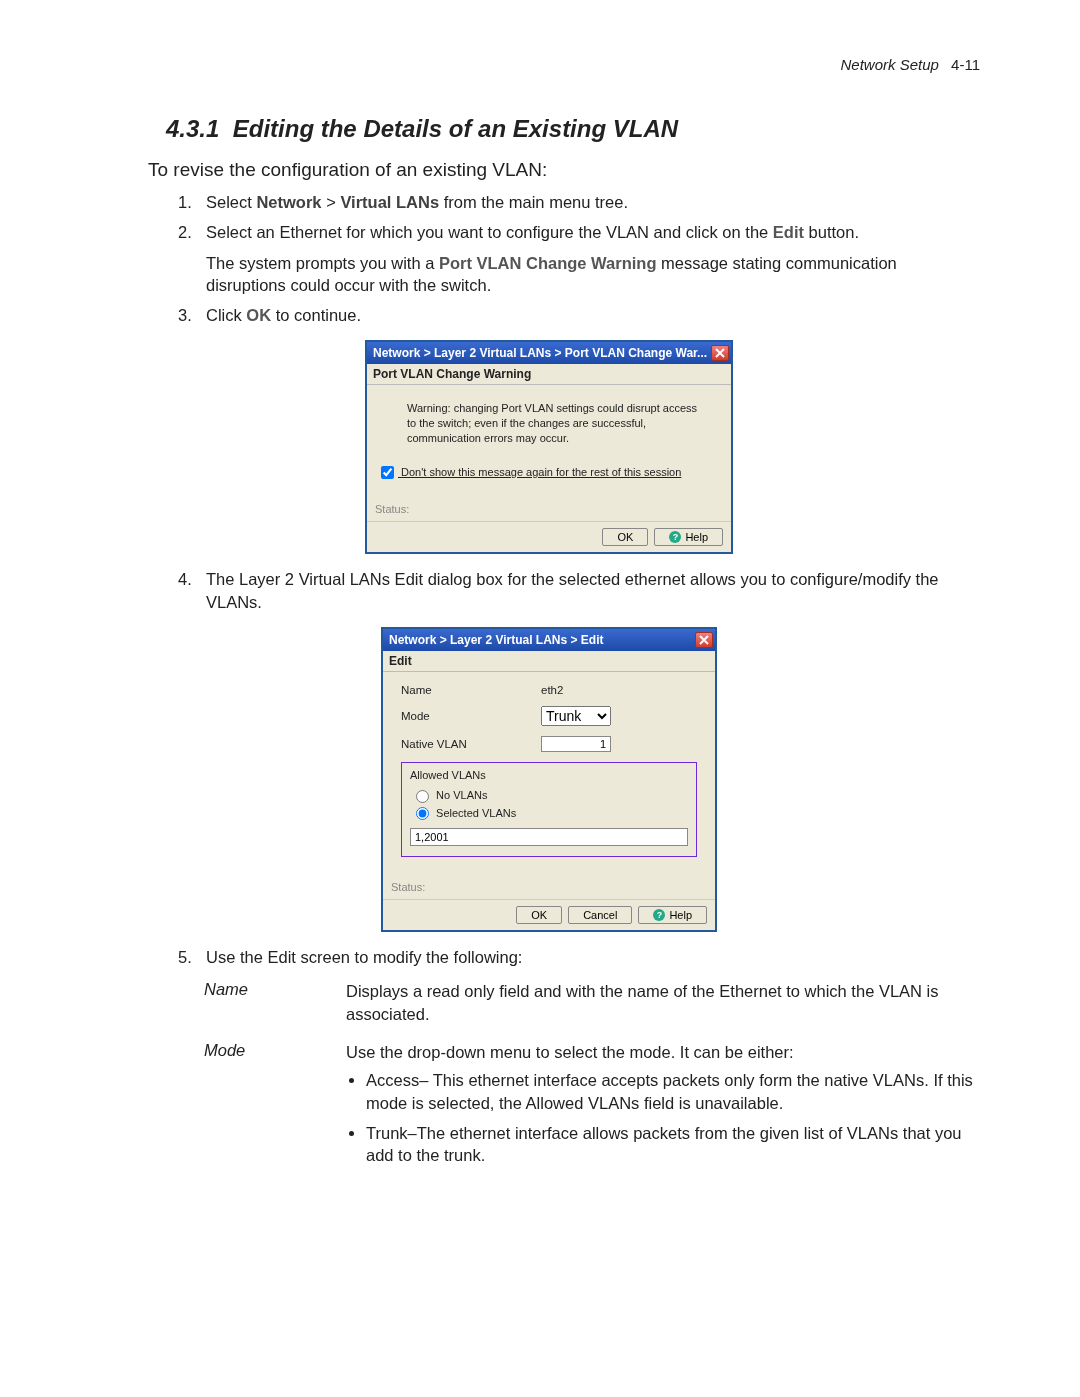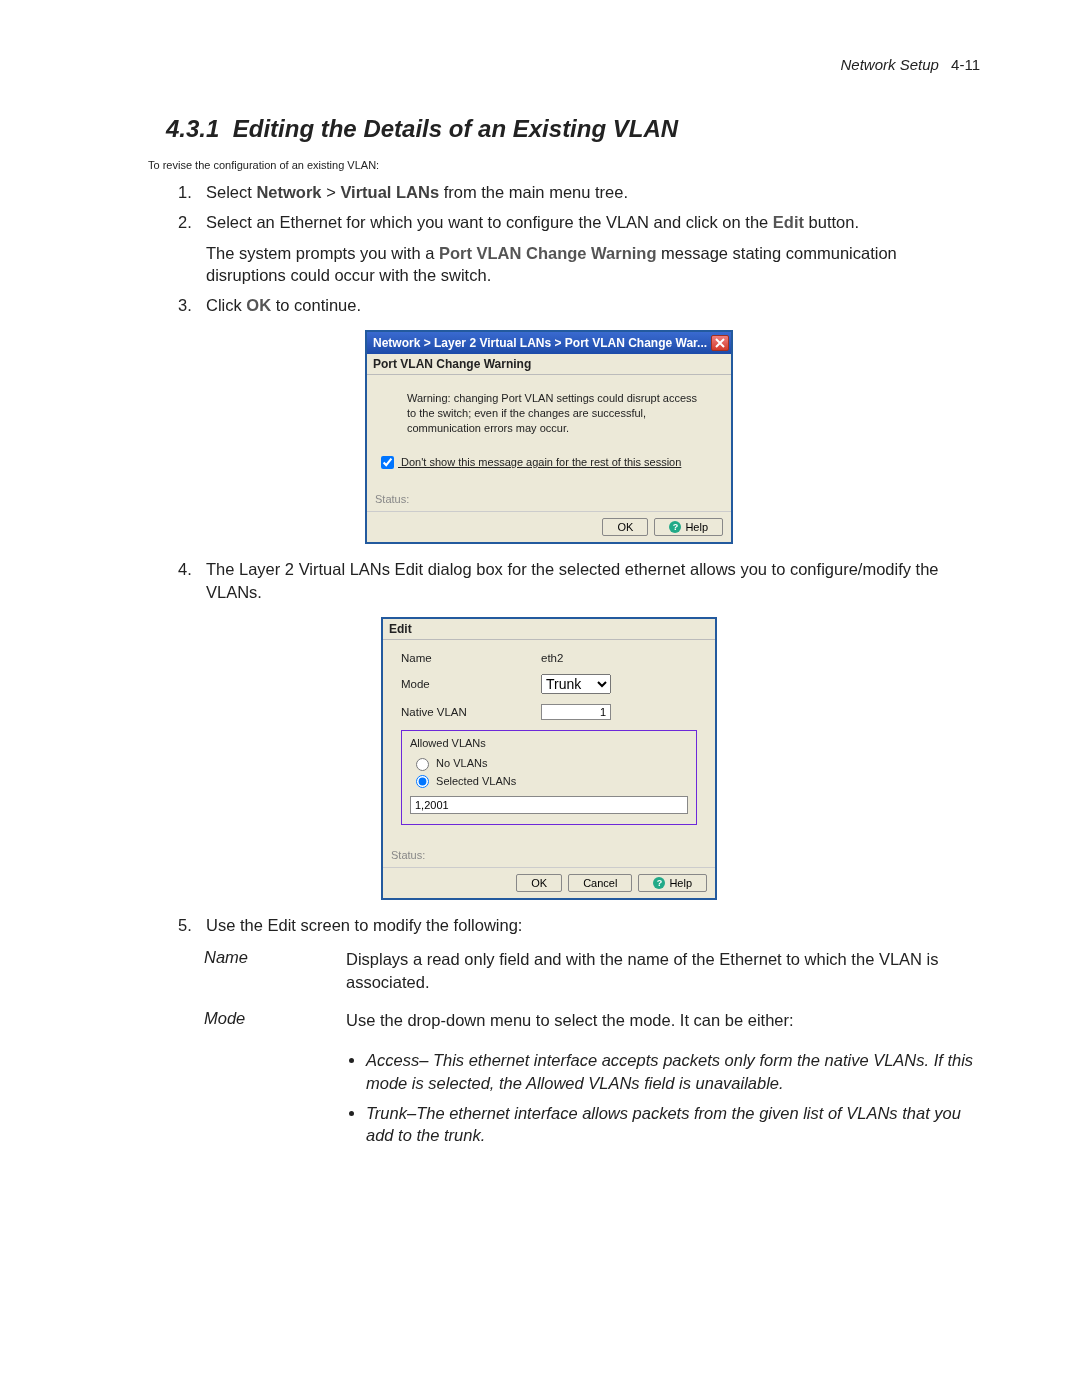--- a/index.html
+++ b/index.html
@@ -1,21 +1,21 @@
 <!DOCTYPE html>
 <html><head>
 <meta charset="utf-8">
 <style>
   * { box-sizing: border-box; margin: 0; padding: 0; }
   html, body { width: 1080px; background: #fff; font-family: Arial, Helvetica, sans-serif; color: #222; }
   .page { padding: 56px 100px 40px 118px; }
   .header-line { text-align: right; font-size: 15px; margin-bottom: 42px; }
   .header-line .hdr-title { font-style: italic; padding-right: 8px; }
   h2.section { font-style: italic; font-weight: bold; font-size: 24px; margin-bottom: 16px; margin-left: 48px; }
-  .intro { font-size: 11px; margin: 0 0 10px 30px; }
+  .intro { font-size: 19px; margin: 0 0 10px 30px; }
   ol.steps { list-style: none; margin: 0 0 0 60px; }
   ol.steps > li { position: relative; font-size: 16.5px; line-height: 1.35; margin-bottom: 8px; padding-left: 28px; }
   ol.steps > li .num { position: absolute; left: 0; }
   .bold-blue { color: #404040; font-weight: bold; }
   .bold-gray { color: #555; font-weight: bold; }
   .sub { margin-top: 8px; }
   .figwrap { display:flex; justify-content:center; margin: 14px 0 14px 0; }
 
   
   .dlg-warn { width: 368px; border: 2px solid #235a9e; background: #ece9d8; font-family: Tahoma, Arial, sans-serif; }
@@ -44,21 +44,21 @@
   .radio-row { font-size:11px; padding:2px 0 2px 6px; }
   .radio-row input { margin-right:4px; vertical-align:middle; }
   .allowed-input { width: 100%; font-size:11px; padding:2px 4px; margin-top:6px; border:1px solid #888; }
   .btnrow-edit { border-top:1px solid #ccc; padding:6px 8px; display:flex; justify-content:flex-end; gap:6px; }
 
   
   .defs { margin: 12px 0 0 86px; font-size:16.5px; }
   .def-row { display:flex; margin-bottom: 16px; }
   .def-term { width: 142px; font-style: italic; }
   .def-body { flex:1; line-height:1.35; }
-  .def-body ul { list-style: disc; margin: 18px 0 0 20px; font-style: italic; }
+  .def-body ul { list-style: disc; margin: 6px 0 0 20px; }
   .def-body ul li { margin-bottom: 8px; }
 </style>
 </head>
 <body>
 
 <div class="page">
 
   <div class="header-line">
     <span class="hdr-title">Network Setup</span>
     <span>4-11</span>
@@ -123,20 +123,28 @@
 
   <ol class="steps">
     <li>
       <span class="num">4.</span>
       <span>The Layer 2 Virtual LANs Edit dialog box for the selected ethernet allows you to configure/modify the VLANs.</span>
     </li>
   </ol>
 
   <div class="figwrap">
     <div class="dlg-edit">
+      <div class="titlebar">
+        <span class="title-text">Network &gt; Layer 2 Virtual LANs &gt; Edit</span>
+        <span class="close-btn">
+          <svg width="10" height="10" viewBox="0 0 10 10">
+              <path d="M1 1 L9 9 M9 1 L1 9" stroke="#fff" stroke-width="2"></path>
+            </svg>
+        </span>
+      </div>
       <div class="subhead">Edit</div>
       <div class="form">
         <div class="form-row">
           <span class="lbl">Name</span>
           <span class="val">eth2</span>
         </div>
         <div class="form-row">
           <span class="lbl">Mode</span>
           <span class="val">
             <select class="modesel">

